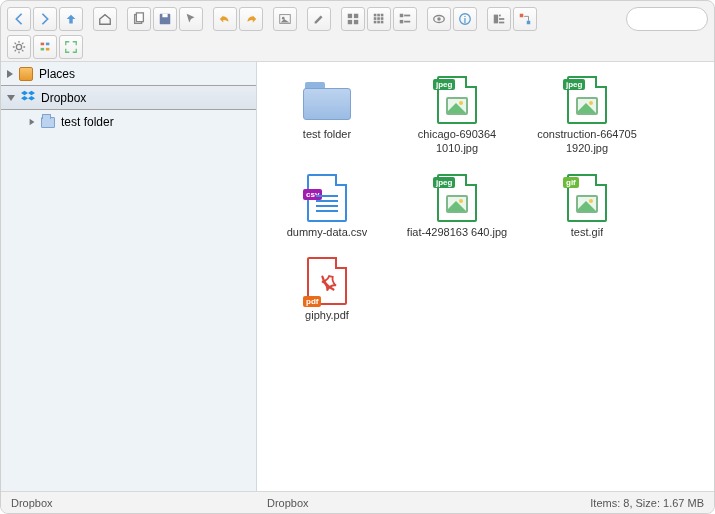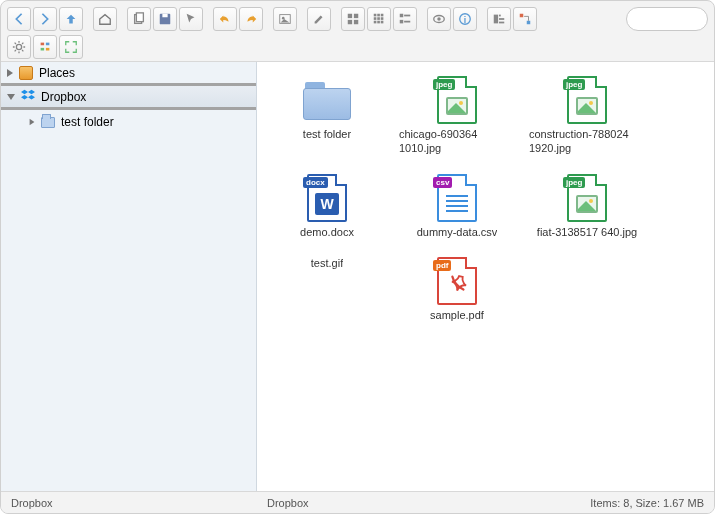--- a/index.html
+++ b/index.html
@@ -57,21 +57,21 @@
   flex-direction: column;
   font-size: 12px;
 }
 .side-item {
   display: flex;
   align-items: center;
   height: 24px;
   padding: 0 6px;
   gap: 6px;
   cursor: pointer;
-  border-bottom: 3px solid #a3a3a3;
+  border-bottom: 1px solid #a3a3a3;
 }
 .side-item.selected {
   background: linear-gradient(#e8edf3,#dce4ec);
 }
 .expander {
   width: 0; height: 0;
   border-left: 4px solid transparent;
   border-right: 4px solid transparent;
   border-top: 6px solid #777;
 }
@@ -98,21 +98,21 @@
 .grid {
   display: grid;
   grid-template-columns: repeat(3, 120px);
   gap: 10px 10px;
 }
 .file {
   width: 120px;
   display: flex;
   flex-direction: column;
   align-items: center;
-  text-align: left;
+  text-align: center;
   font-size: 11px;
   color: #333;
   cursor: pointer;
   padding: 4px 2px;
 }
 .file .iconwrap {
   width: 48px;
   height: 48px;
   display: flex;
   align-items: center;
@@ -177,24 +177,24 @@
 .jpeg .fold { border-color: #2e9b4f; }
 .jpeg .badge { background: #2e9b4f; }
 .gif .page { border-color: #2e9b4f; }
 .gif .fold { border-color: #2e9b4f; }
 .gif .badge { background: #6dbb3a; }
 .docx .page { border-color: #2a5db0; }
 .docx .fold { border-color: #2a5db0; }
 .docx .badge { background: #2a5db0; }
 .csv .page { border-color: #3a8dde; }
 .csv .fold { border-color: #3a8dde; }
-.csv .badge { background: #a21caf; }
+.csv .badge { background: #a21caf; margin-top: 12px; }
 .pdf .page { border-color: #d9453a; }
 .pdf .fold { border-color: #d9453a; }
-.pdf .badge { background: #e86c1a; }
+.pdf .badge { background: #e86c1a; margin-top: 36px; }
 
 .foldericon {
   width: 48px; height: 40px;
   position: relative;
 }
 .foldericon .tab {
   position: absolute;
   top: 2px; left: 2px;
   width: 20px; height: 8px;
   background: #8fb4e0;
@@ -495,34 +495,21 @@
             <div class="iconwrap">
               <div class="fileicon jpeg">
                 <div class="page"></div>
                 <div class="fold"></div>
                 <div class="badge">jpeg</div>
                 <div class="inner">
                   <div class="imgglyph"></div>
                 </div>
               </div>
             </div>
-            <div class="label">construction-788024  1920.jpg</div>
-          </div>
-          <div class="file">
-            <div class="iconwrap">
-              <div class="fileicon docx">
-                <div class="page"></div>
-                <div class="fold"></div>
-                <div class="badge">docx</div>
-                <div class="inner">
-                  <div class="wordsym">W</div>
-                </div>
-              </div>
-            </div>
-            <div class="label">demo.docx</div>
+            <div class="label">construction-664705  1920.jpg</div>
           </div>
           <div class="file">
             <div class="iconwrap">
               <div class="fileicon csv">
                 <div class="page"></div>
                 <div class="fold"></div>
                 <div class="badge">csv</div>
                 <div class="inner">
                   <div class="csvlines">
                     <div></div>
@@ -539,40 +526,50 @@
             <div class="iconwrap">
               <div class="fileicon jpeg">
                 <div class="page"></div>
                 <div class="fold"></div>
                 <div class="badge">jpeg</div>
                 <div class="inner">
                   <div class="imgglyph"></div>
                 </div>
               </div>
             </div>
-            <div class="label">fiat-3138517 640.jpg</div>
-          </div>
-          <div class="file">
+            <div class="label">fiat-4298163 640.jpg</div>
+          </div>
+          <div class="file">
+            <div class="iconwrap">
+              <div class="fileicon gif">
+                <div class="page"></div>
+                <div class="fold"></div>
+                <div class="badge">gif</div>
+                <div class="inner">
+                  <div class="imgglyph"></div>
+                </div>
+              </div>
+            </div>
             <div class="label">test.gif</div>
           </div>
           <div class="file">
             <div class="iconwrap">
               <div class="fileicon pdf">
                 <div class="page"></div>
                 <div class="fold"></div>
                 <div class="badge">pdf</div>
                 <div class="inner">
                   <div class="pdfsym"><svg width="22" height="22" viewBox="0 0 24 24">
                       <path d="M12 3c0 6-6 8-6 8 4 0 8 4 8 8 0-4 4-8 8-8 0 0-6-2-6-8z" fill="none" stroke="#d9453a" stroke-width="2" transform="rotate(15 12 12)"></path>
                       <path d="M7 4c2 8 8 12 12 14" fill="none" stroke="#d9453a" stroke-width="2.5" stroke-linecap="round"></path>
                     </svg></div>
                 </div>
               </div>
             </div>
-            <div class="label">sample.pdf</div>
+            <div class="label">giphy.pdf</div>
           </div>
         </div>
     </div>
   </div>
 
   <div class="statusbar">
     <div class="status-left">Dropbox</div>
     <div class="status-mid">Dropbox</div>
     <div class="status-right">Items: 8, Size: 1.67 MB</div>
   </div>

